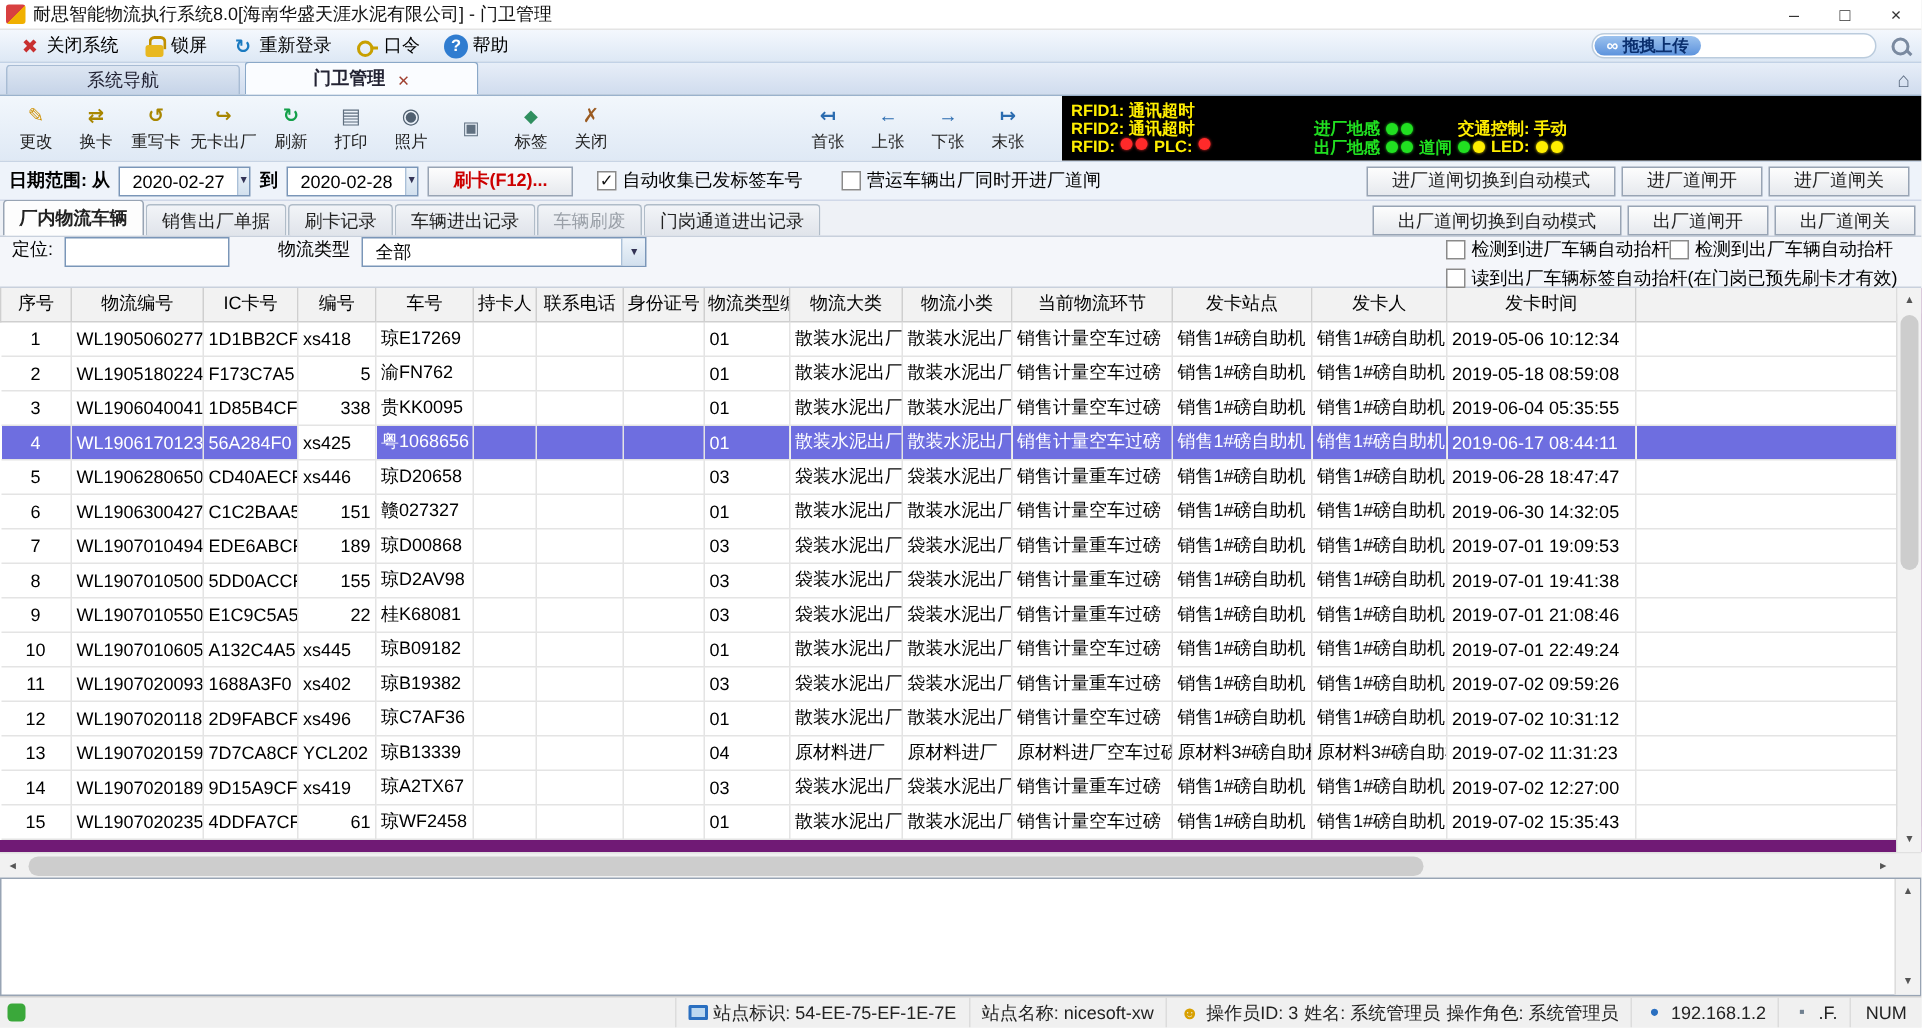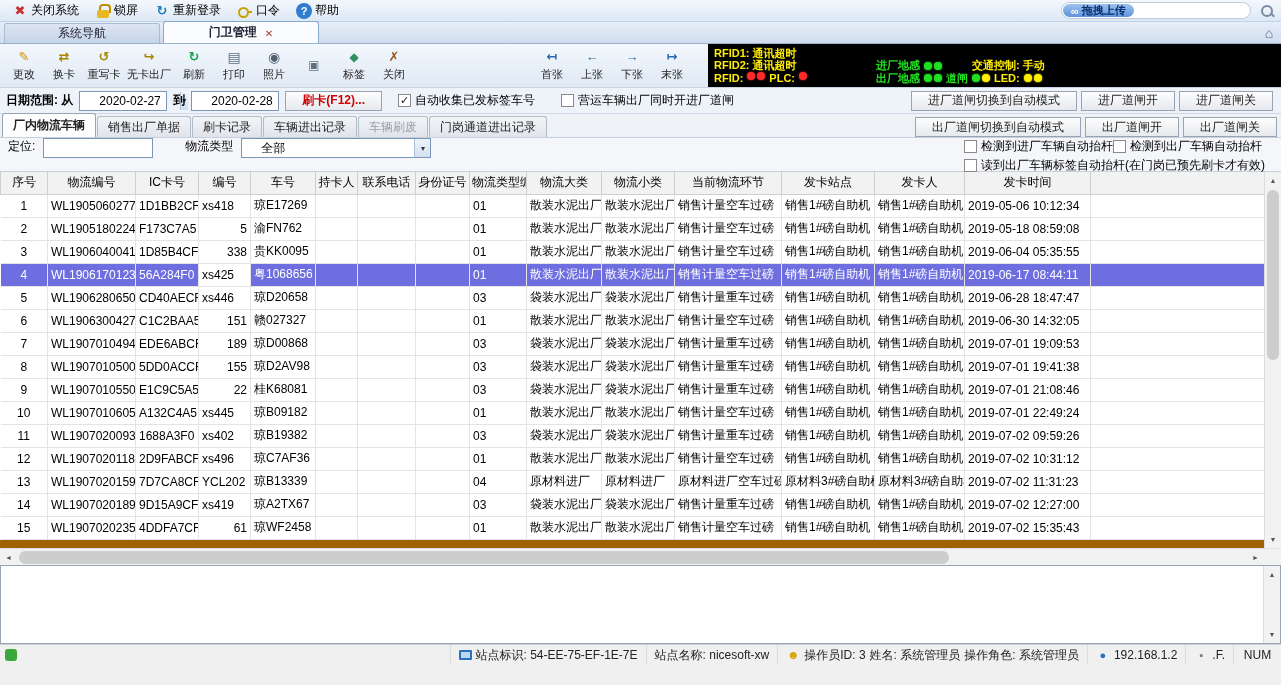--- a/index.html
+++ b/index.html
@@ -77,21 +77,21 @@
 .dot.red{background:#ff2a2a;box-shadow:0 0 2px #ff2a2a}
 .dot.green{background:#21e021;box-shadow:0 0 2px #21e021}
 .dot.yellow{background:#ffee00;box-shadow:0 0 2px #ffee00}
 .bp-traffic{margin-left:26px}
 
 
 .date-row{height:26px;background:#eef3fa;border-bottom:1px solid #d0d8e8;display:flex;align-items:center;padding:0 6px;gap:6px}
 .lbl{white-space:nowrap}
 .lbl.bold{font-weight:bold}
 .combo{display:inline-flex;height:20px;border:1px solid #7a96b8;background:#fff;align-items:center;flex:none}
-.combo .val{padding:0 19px;font-size:12px;flex:1;white-space:nowrap}
+.combo .val{padding:0 8px;font-size:12px;flex:1;white-space:nowrap}
 .combo .arrow{width:16px;height:100%;background:linear-gradient(#eef4fa,#d2e0ee);border-left:1px solid #aac0d8;display:flex;align-items:center;justify-content:center}
 .combo .arrow::before{content:"▼";font-size:7px;color:#335}
 .combo.date{width:88px}
 .combo.type{width:190px}
 .btn{height:20px;border:1px solid #98a4b4;background:linear-gradient(#fdfdfd,#e6e9ee);padding:0 16px;font-size:12px;display:inline-flex;align-items:center;justify-content:center;white-space:nowrap;color:#222}
 .btn.swipe{color:#cc0000;font-weight:bold}
 .gate-btns{display:flex;gap:4px;margin-left:auto;padding-right:2px}
 .cb{display:inline-flex;align-items:center;gap:4px;white-space:nowrap}
 .cb .box{width:13px;height:13px;border:1px solid #8a8a8a;background:#fff;display:inline-flex;align-items:center;justify-content:center;font-size:11px;color:#111;flex:none}
 .cb.checked .box::after{content:"✓";font-weight:bold}
@@ -104,21 +104,21 @@
 .doc-tab.active{background:#fdfdfd;height:24px;font-weight:bold;border-color:#98a4b4}
 .doc-tab.disabled span{color:#9aA0a8}
 
 
 .filter-row{height:34px;background:#f4f6fa;border-bottom:1px solid #c8d0dc;display:flex;align-items:flex-start;padding:0 8px;gap:8px}
 .text-input{width:110px;height:20px;border:1px solid #7a96b8;background:#fff;font-size:12px;padding:0 4px;font-family:inherit}
 .filter-cbs{margin-left:auto;display:flex;flex-direction:column;gap:2px;padding-right:8px}
 .cb-line{display:flex;}
 
 
-.grid-area{height:376px;display:flex;background:#a16207;overflow:hidden}
+.grid-area{height:376px;display:flex;background:#701a75;overflow:hidden}
 .grid-scroll{flex:1;overflow:hidden}
 table.grid{width:1264px;table-layout:fixed;border-collapse:collapse;background:#fff}
 table.grid th{height:22px;background:#f2f2f2;border:1px solid #cfcfcf;border-top:none;font-weight:normal;font-size:12px;padding:0 2px;white-space:nowrap;overflow:hidden}
 table.grid th.filler{border-right:none}
 table.grid td{height:23px;border-right:1px solid #e4e4e4;border-bottom:1px solid #e4e4e4;font-size:12px;padding:0 3px;white-space:nowrap;overflow:hidden;color:#000}
 table.grid td.filler{border-right:none}
 table.grid tr.selected td{background:#6e6ee0;color:#fff}
 table.grid tr.selected td.edit-cell{background:#fff;color:#000}
 .c-center{text-align:center}
 .c-right{text-align:right}
@@ -151,20 +151,29 @@
 .sb-ico.monitor{width:13px;height:10px;border:2px solid #2a6fc0;background:#bcd8f0;border-radius:1px}
 .sb-ico.person::before{content:"☻";color:#d8a000;font-size:12px}
 .sb-ico.net::before{content:"●";color:#2a6fc0;font-size:11px}
 .sb-ico.doc::before{content:"▪";color:#708090;font-size:11px}
 </style>
 </head>
 <body>
 
 <div id="app">
 
+  <div class="titlebar">
+    <span class="app-icon"></span>
+    <span class="title">耐思智能物流执行系统8.0[海南华盛天涯水泥有限公司] - 门卫管理</span>
+    <span class="win-controls">
+      <span class="win-btn">–</span>
+      <span class="win-btn">□</span>
+      <span class="win-btn close">×</span>
+    </span>
+  </div>
 
   <div class="menubar">
     <div class="menu-items">
 
         <div class="menu-item">
           <span class="ico close-system"></span>
           <span>关闭系统</span>
         </div>
 
         <div class="menu-item">

